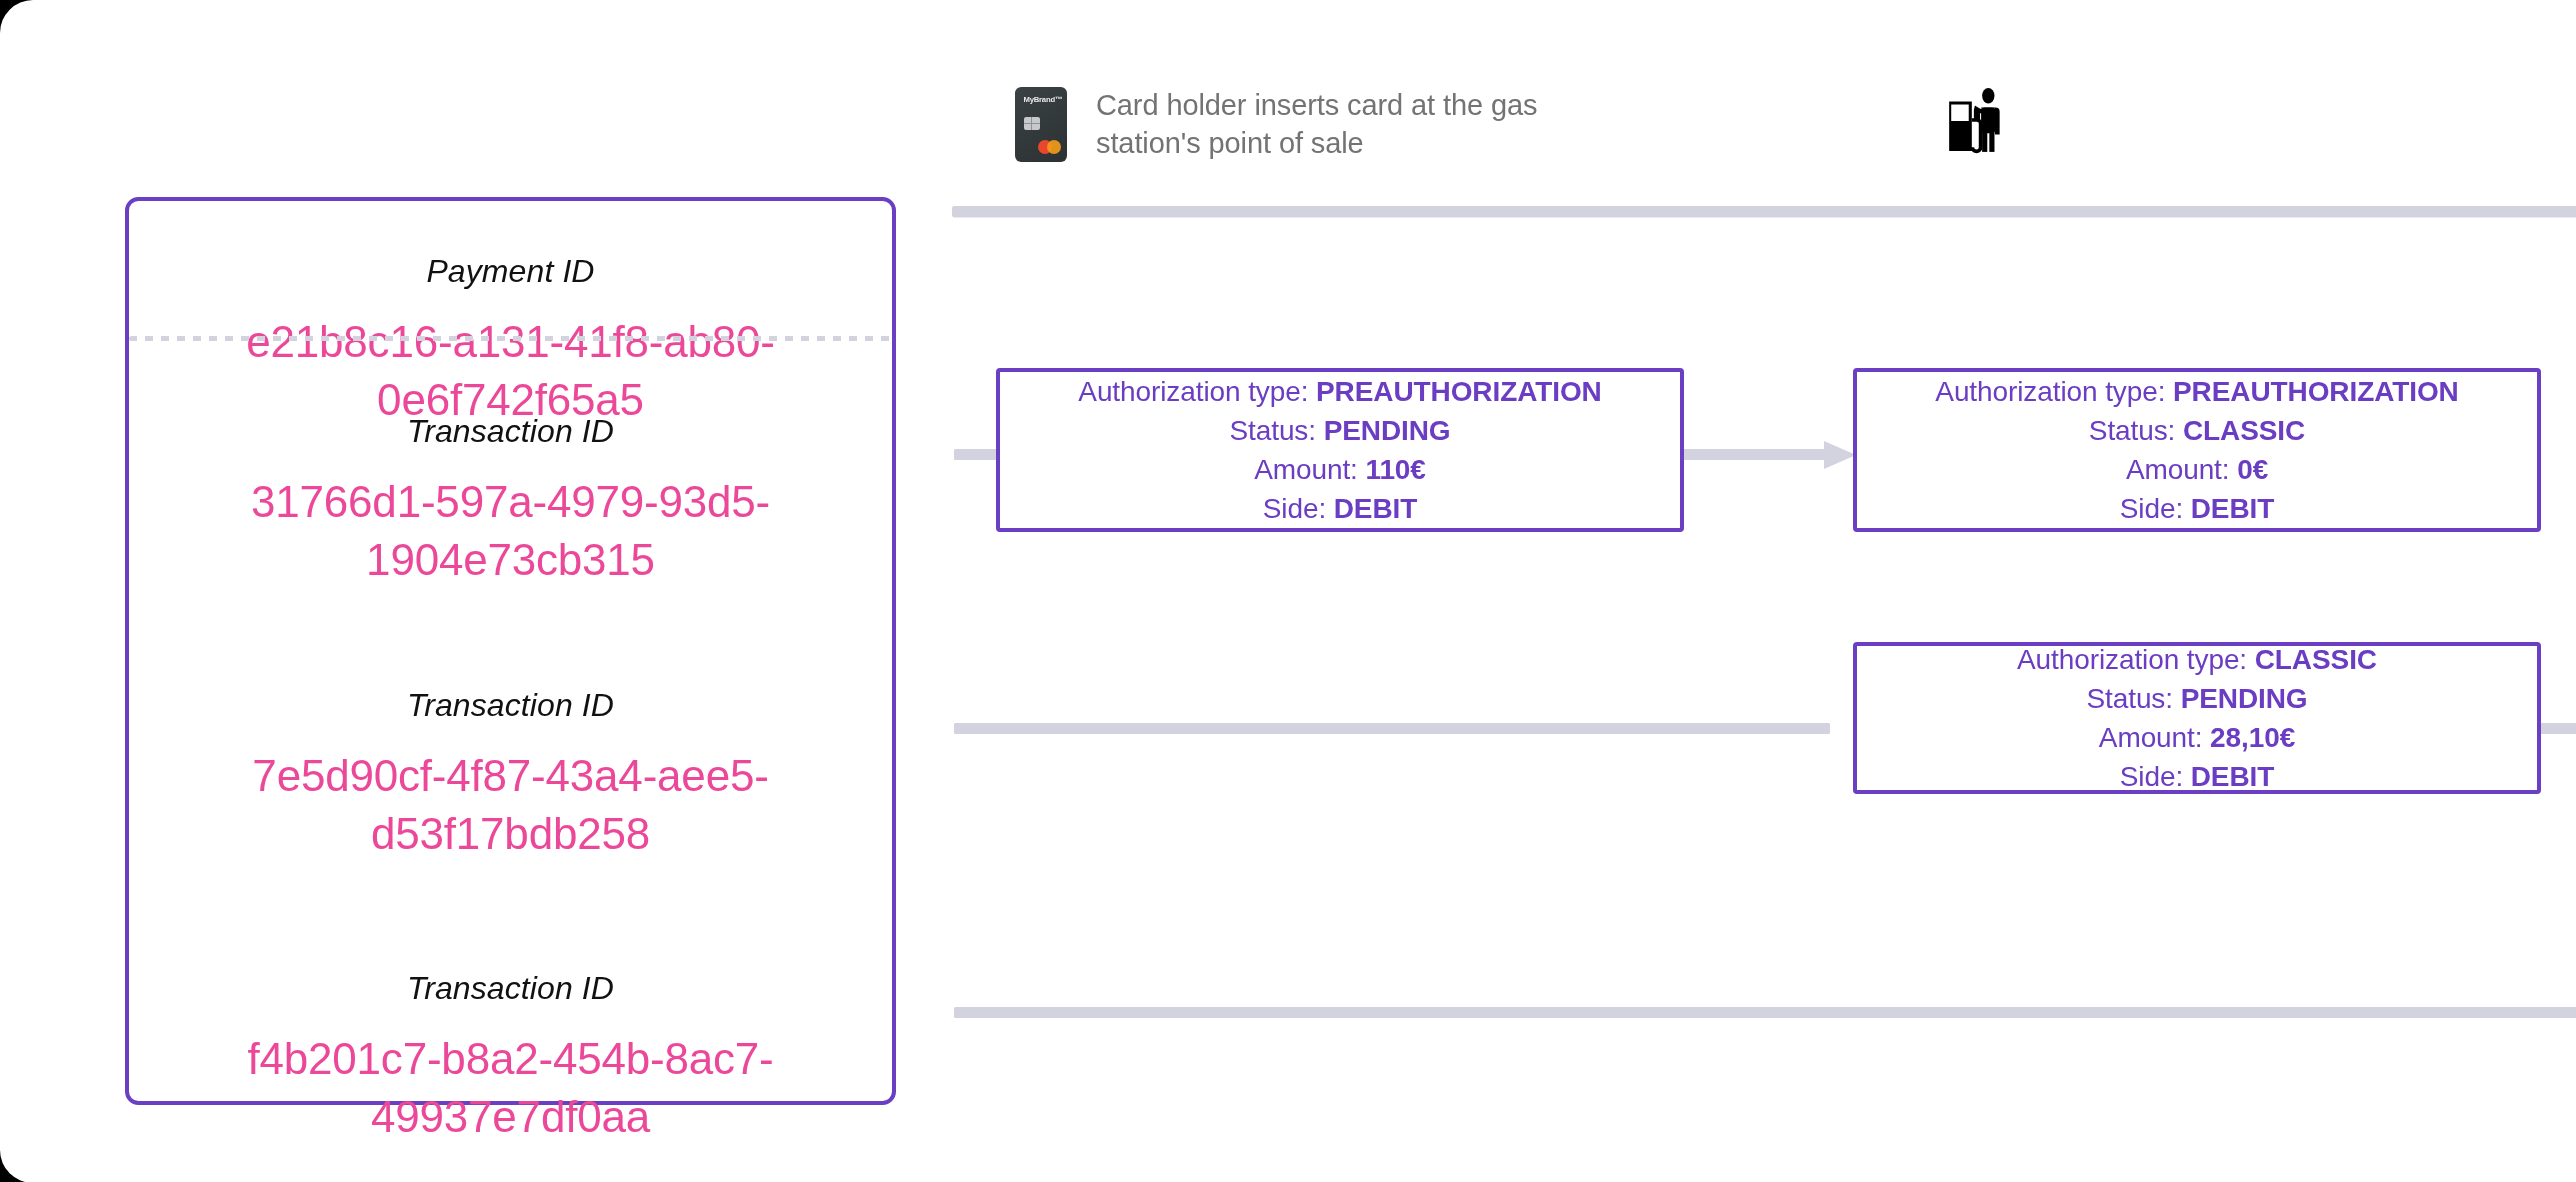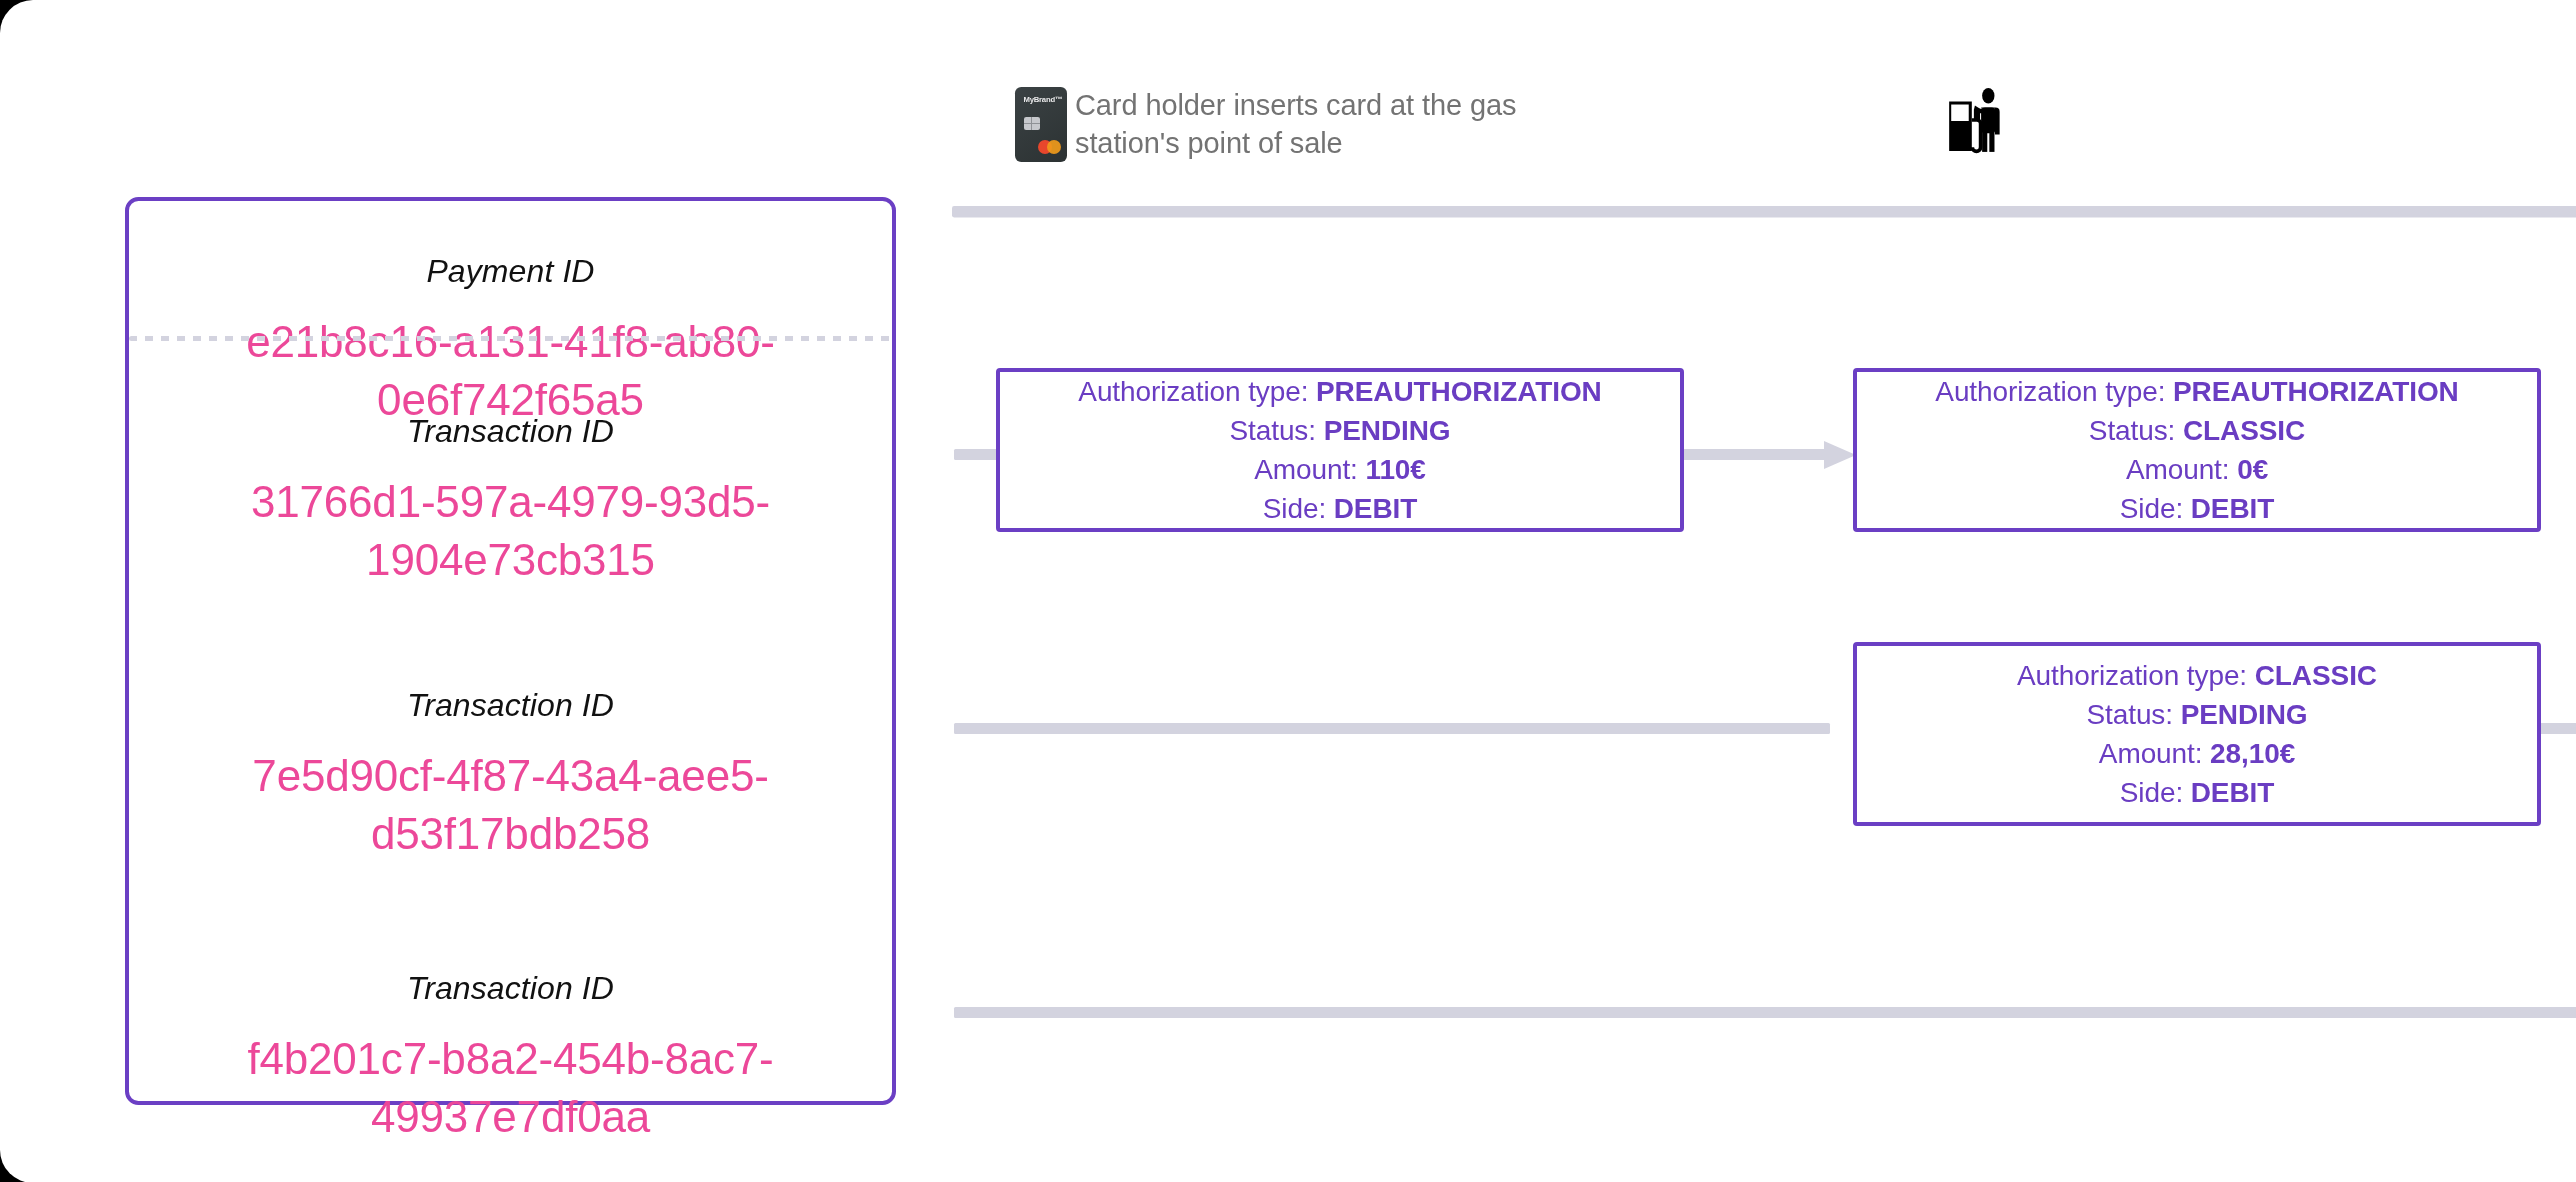--- a/index.html
+++ b/index.html
@@ -72,21 +72,21 @@
       #d3d3df 0px, #d3d3df 8.2px,
       rgba(0,0,0,0) 8.2px, rgba(0,0,0,0) 16px);
     border-radius: 2.6px;
   }
 
   
   .timeline-step {
     position: absolute;
     display: flex;
     align-items: center;
-    gap: 8px;
+    gap: 29px;
   }
   #step-1 { left: 1015px; top: 87px; }
   #step-2 { left: 1945px; top: 87px; }
 
   .step-caption {
     font-size: 29px;
     color: #737373;
     line-height: 1.29;
     text-align: left;
     white-space: pre-line;
@@ -178,21 +178,21 @@
     font-size: 28px;
     color: #6a3dc2;
     line-height: 1.40;
     white-space: nowrap;
     letter-spacing: -0.1px;
   }
   .txn-line b { font-weight: bold; }
 
   #card-r1c1 { left: 996px; top: 368px;  width: 688px; height: 164px; }
   #card-r1c2 { left: 1853px; top: 368px;  width: 688px; height: 164px; }
-  #card-r2c1 { left: 1853px; top: 642px; width: 688px; height: 184px; }
+  #card-r2c1 { left: 1853px; top: 642px; width: 688px; height: 152px; }
 
   
   .conn {
     position: absolute;
     height: 11.3px;
     background: #d3d3df;
     border-radius: 1.5px;
   }
   .conn-arrow {
     position: absolute;

